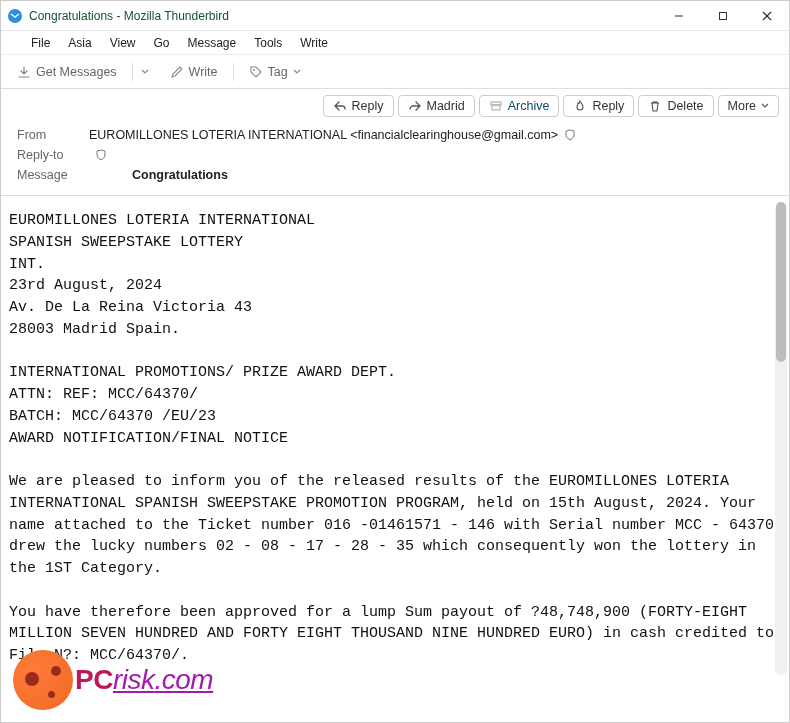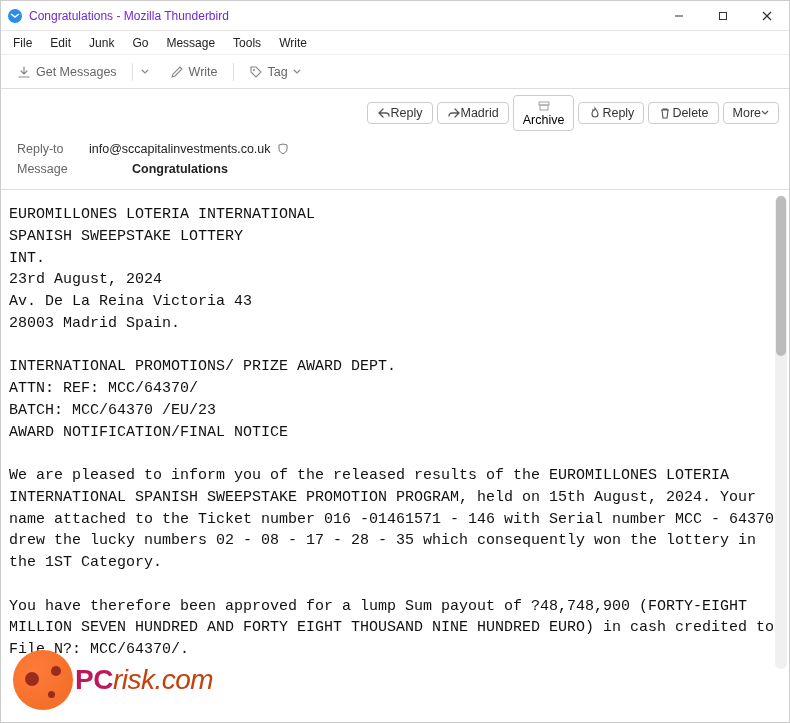--- a/index.html
+++ b/index.html
@@ -15,33 +15,33 @@
   }
   .titlebar {
     height: 30px;
     background: #fff;
     border-bottom: 1px solid #e5e5e5;
     display: flex;
     align-items: center;
     padding-left: 6px;
   }
   .tb-icon { width: 16px; height: 16px; margin-right: 6px; display:flex;align-items:center;justify-content:center;}
-  .tb-title { font-size: 12px; color: #6d28d9; flex: 1; }
+  .tb-title { font-size: 12px; color: #14532d; flex: 1; }
   .tb-controls { display: flex; height: 100%; }
   .tb-btn {
     width: 44px; height: 100%;
     display: flex; align-items: center; justify-content: center;
     color: #333;
   }
   .tb-btn svg { width: 10px; height: 10px; }
   .menubar {
     height: 24px;
     display: flex;
     align-items: center;
-    padding: 0 4px;
+    padding: 0 22px;
     gap: 2px;
     border-bottom: 1px solid #eee;
   }
   .menubar span {
     padding: 2px 8px;
     font-size: 12px;
     color: #222;
     cursor: default;
   }
   .toolbar {
@@ -61,26 +61,26 @@
     border-radius: 3px;
   }
   .toolbar .sep { width:1px; height:18px; background:#ddd; margin:0 3px;}
   .ticon { width:14px; height:14px; display:flex;align-items:center;justify-content:center;}
   .chev { width:8px;height:8px; }
   .actionrow {
     display:flex; justify-content:flex-end; align-items:center;
     padding: 6px 10px 4px 10px; gap:4px;
   }
   .abut {
-    display:flex; align-items:center; 
+    display:flex; align-items:center; gap:5px;
     border:1px solid #ccc; border-radius:4px;
     padding:3px 9px; font-size:12.5px; color:#333;
     background:#fff;
   }
-  .abut.dis { color:#000000;flex-direction:column; }
+  .abut.dis { color:#0c4a6e; }
   .headers {
     padding: 4px 16px 10px 16px;
     border-bottom:1px solid #ddd;
     font-size:12.5px;
   }
   .headers .row { display:flex; align-items:center; padding:3px 0;}
   .headers .lbl { width:72px; color:#666; }
   .headers .val { color:#222; }
   .headers .date { margin-left:auto; color:#555;}
   .subject { font-weight:600; color:#111;margin-left:43px; }
@@ -123,21 +123,21 @@
     content:""; position:absolute; border-radius:50%; background:#9b2b1e;
   }
   .wm-circle::before { width:14px;height:14px; left:12px; top:22px;}
   .wm-circle::after { width:10px;height:10px; right:12px; top:16px;}
   .wm-dot{position:absolute;width:7px;height:7px;border-radius:50%;background:#9b2b1e;bottom:12px;right:18px;}
   .wm-text {
     font-size:28px; font-weight:700; letter-spacing:-0.5px;
     font-family:Arial,sans-serif;
   }
   .wm-text .g1 { color:#be185d; }
-  .wm-text .g2 { color:#c2410c; font-weight:400; font-style:italic;}
+  .wm-text .g2 { color:#a21caf; font-weight:400; font-style:italic;text-decoration:underline;}
   svg { display:block; }
 </style>
 </head>
 <body>
 
 <div class="titlebar">
   <span class="tb-icon">
     <svg viewBox="0 0 16 16">
         <circle cx="8" cy="8" r="7" fill="#2a8ee6"></circle>
         <path d="M4 6 L8 9 L12 6" stroke="#fff" stroke-width="1.4" fill="none"></path>
@@ -159,22 +159,22 @@
       <svg viewBox="0 0 10 10">
           <line x1="1" y1="1" x2="9" y2="9" stroke="#333" stroke-width="1.2"></line>
           <line x1="9" y1="1" x2="1" y2="9" stroke="#333" stroke-width="1.2"></line>
         </svg>
     </div>
   </div>
 </div>
 
 <div class="menubar">
   <span>File</span>
-  <span>Edit</span>
-  <span>Junk</span>
+  <span>Asia</span>
+  <span>View</span>
   <span>Go</span>
   <span>Message</span>
   <span>Tools</span>
   <span>Write</span>
 </div>
 
 <div class="toolbar">
   <div class="tbut">
     <span class="ticon">
       <svg viewBox="0 0 14 14">
@@ -257,22 +257,30 @@
   <div class="abut">
     <span>More</span>
     <svg class="chev" viewBox="0 0 8 8">
         <path d="M1 2 L4 5 L7 2" stroke="#555" stroke-width="1.2" fill="none"></path>
       </svg>
   </div>
 </div>
 
 <div class="headers">
   <div class="row">
+    <span class="lbl">From</span>
+    <span class="val">EUROMILLONES LOTERIA INTERNATIONAL &lt;financialclearinghouse@gmail.com&gt;</span>
+    <span class="shield">
+      <svg viewBox="0 0 14 14">
+          <path d="M7 2 l4 1 v4 c0 3 -3 4 -4 5 c-1 -1 -4 -2 -4 -5 v-4 z" stroke="#777" stroke-width="1" fill="none"></path>
+        </svg>
+    </span>
+  </div>
+  <div class="row">
     <span class="lbl">Reply-to</span>
-    <span class="val">info@sccapitalinvestments.co.uk</span>
     <span class="shield">
       <svg viewBox="0 0 14 14">
           <path d="M7 2 l4 1 v4 c0 3 -3 4 -4 5 c-1 -1 -4 -2 -4 -5 v-4 z" stroke="#777" stroke-width="1" fill="none"></path>
         </svg>
     </span>
   </div>
   <div class="row">
     <span class="lbl">Message</span>
     <span class="val subject">Congratulations</span>
   </div>

